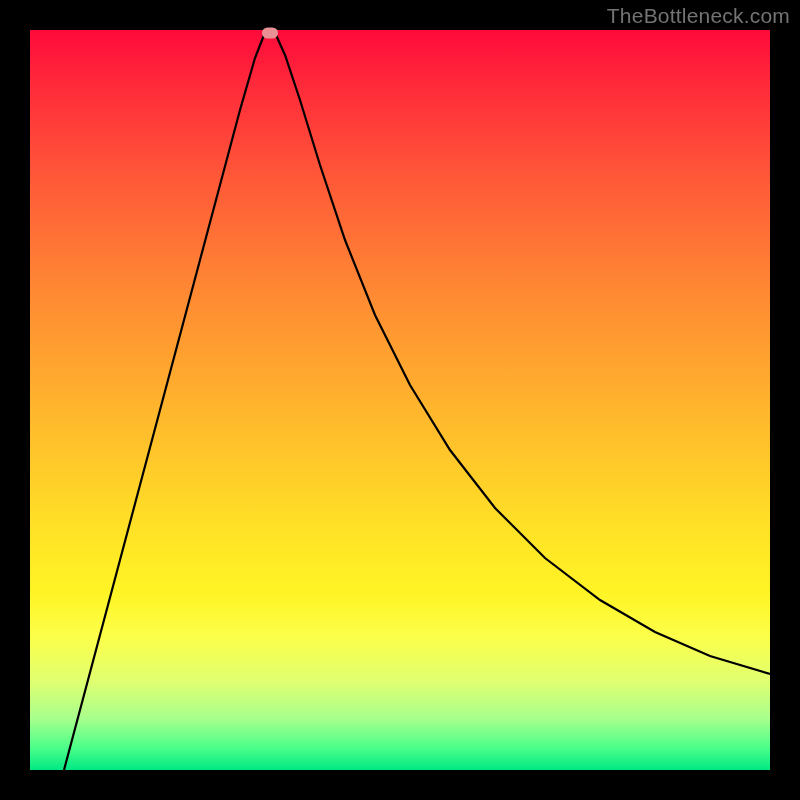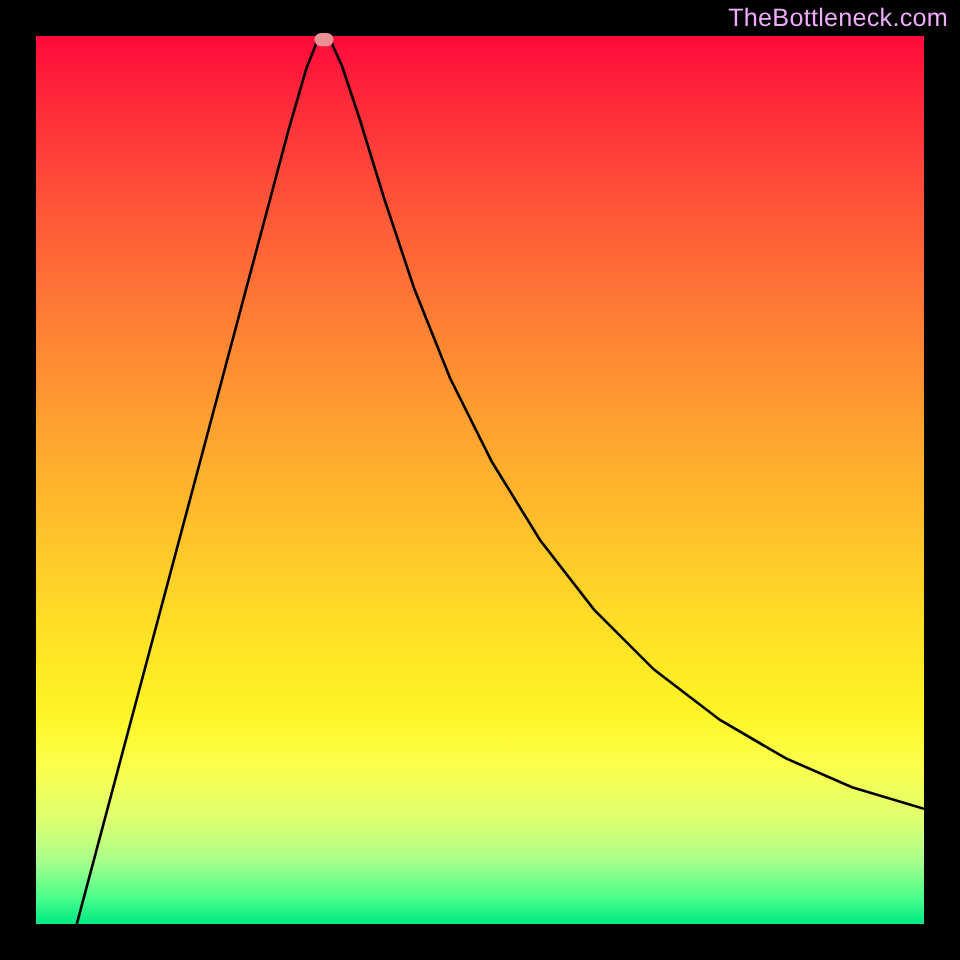--- a/index.html
+++ b/index.html
@@ -53,21 +53,21 @@
     width: 16px;
     height: 11px;
     background: #e99095;
     border-radius: 6px;
     transform: translate(-50%, -50%);
   }
   .watermark {
     position: absolute;
     top: 4px;
     right: 10px;
-    color: #f0abfc;
+    color: #737373;
     font-size: 21px;
     font-weight: 500;
     letter-spacing: 0.2px;
   }
 </style>
 </head>
 <body>
 
 <div class="frame">
   <div class="plot-area">

